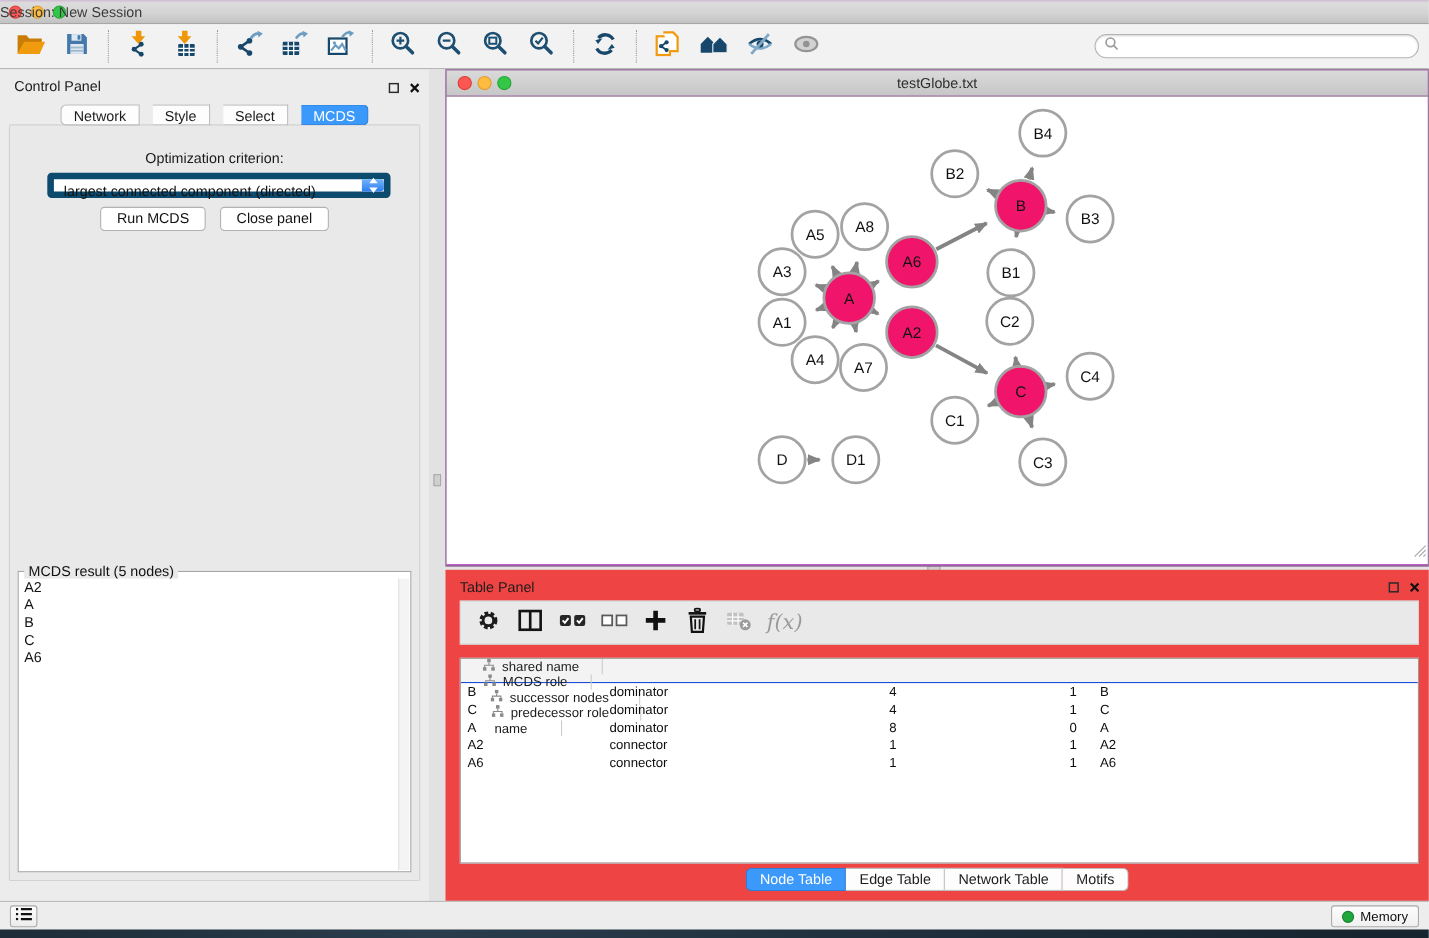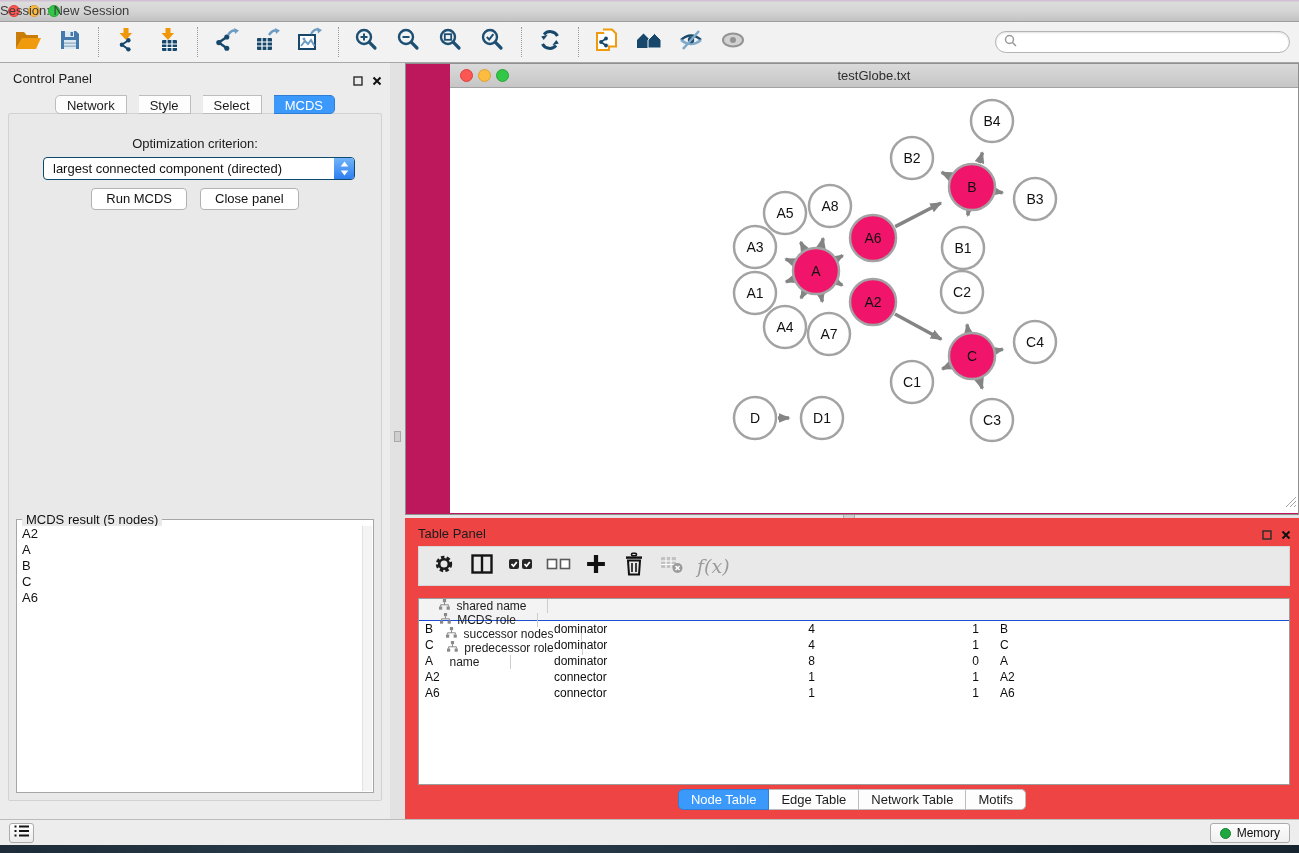--- a/index.html
+++ b/index.html
@@ -36,40 +36,40 @@
   .cp-tabs { position:absolute; left:0; top:32px; width:100%; display:flex; justify-content:center; z-index:2;gap:12px; }
   .cp-tab { font-size:13px; padding:2px 11px; background:#fdfdfd; border:1px solid #bdbdbd; border-left:none;
     color:#1c1c1c; height:19px; line-height:15px; }
   .cp-tab:first-child { border-left:1px solid #bdbdbd; border-radius:5px 0 0 5px; }
   .cp-tab:last-child { border-radius:0 5px 5px 0; }
   .cp-tab.active { background:#3b99fc; border-color:#2e7ed6; color:#fff; }
   .cp-body { position:absolute; left:8px; right:8px; top:50px; bottom:18px; background:#e9e9e9;
     border:1px solid #d2d2d2; border-radius:2px; }
   .opt-label { position:absolute; left:0; right:0; top:22px; text-align:center; font-size:13px; color:#1a1a1a; }
   .criterion { position:absolute; left:34px; right:26px; top:43px; height:23px; background:#fff;
-    border:1px solid #0c4a6e; border-radius:4px; font-size:13px; line-height:21px; padding-left:9px; color:#111; }
+    border:6px solid #0c4a6e; border-radius:4px; font-size:13px; line-height:21px; padding-left:9px; color:#111; }
   .stepper { position:absolute; right:0px; top:0px; bottom:0px; width:20px; border-radius:0 3px 3px 0;
     background:linear-gradient(#71b4fa,#2e7ef0); display:flex; align-items:center; justify-content:center; }
   .cp-buttons { position:absolute; left:0; right:0; top:74px; display:flex; justify-content:center; gap:13px; }
   .cp-btn { background:#fff; border:1px solid #b2b2b2; border-radius:4px; font-size:13px; color:#111;
     height:22px; padding:0 14px; line-height:20px; }
   .groupbox { position:absolute; left:7px; right:7px; top:405px; bottom:7px; border:1px solid #a6a6a6; background:#fff; }
   .mcds-list { position:absolute; left:1px; right:11px; top:6px; bottom:1px; background:#fff; overflow:hidden; }
   .mcds-item { font-size:13px; line-height:16px; padding-left:4px; color:#111; }
   .gb-scroll { position:absolute; right:1px; top:6px; bottom:1px; width:10px; background:#f4f4f4; border-left:1px solid #e2e2e2; }
 
   
   .right-area { position:absolute; left:390px; top:63px; right:0; bottom:34px; background:#e4e4e4; }
   .v-gutter { position:absolute; left:0; top:0; width:15px; bottom:0; background:#e2e2e2; }
   .v-handle { position:absolute; left:4px; top:368px; width:7px; height:11px; background:#cfcfcf; border:1px solid #a9a9a9; }
   .h-handle { position:absolute; left:453px; top:451px; width:12px; height:6px; background:#cfcfcf; border:1px solid #a9a9a9; }
 
   
-  .net-window { position:absolute; left:15px; top:0; right:0; height:452px; background:#be185d;
-    border:1px solid #8f8f8f;padding-left:44px; }
+  .net-window { position:absolute; left:15px; top:0; right:0; height:452px; background:#a21caf;
+    border:1px solid #8f8f8f; }
   .net-titlebar { position:relative; height:24px; background:linear-gradient(#dadada,#c6c6c6);
     border-bottom:1px solid #a3a3a3; display:flex; align-items:center; }
   .net-titlebar .lights { margin-left:10px; gap:5px; }
   .net-titlebar .light { width:13px; height:13px; }
   .net-title { position:absolute; left:0; right:0; text-align:center; font-size:13px; color:#2e2e2e; }
   .net-canvas { position:relative; width:100%; height:425px; background:#fff; }
   .resize-grip { position:absolute; right:1px; bottom:1px; }
 
   
   .table-panel { position:absolute; left:15px; top:455px; right:0; bottom:0; background:#ef4444; }

